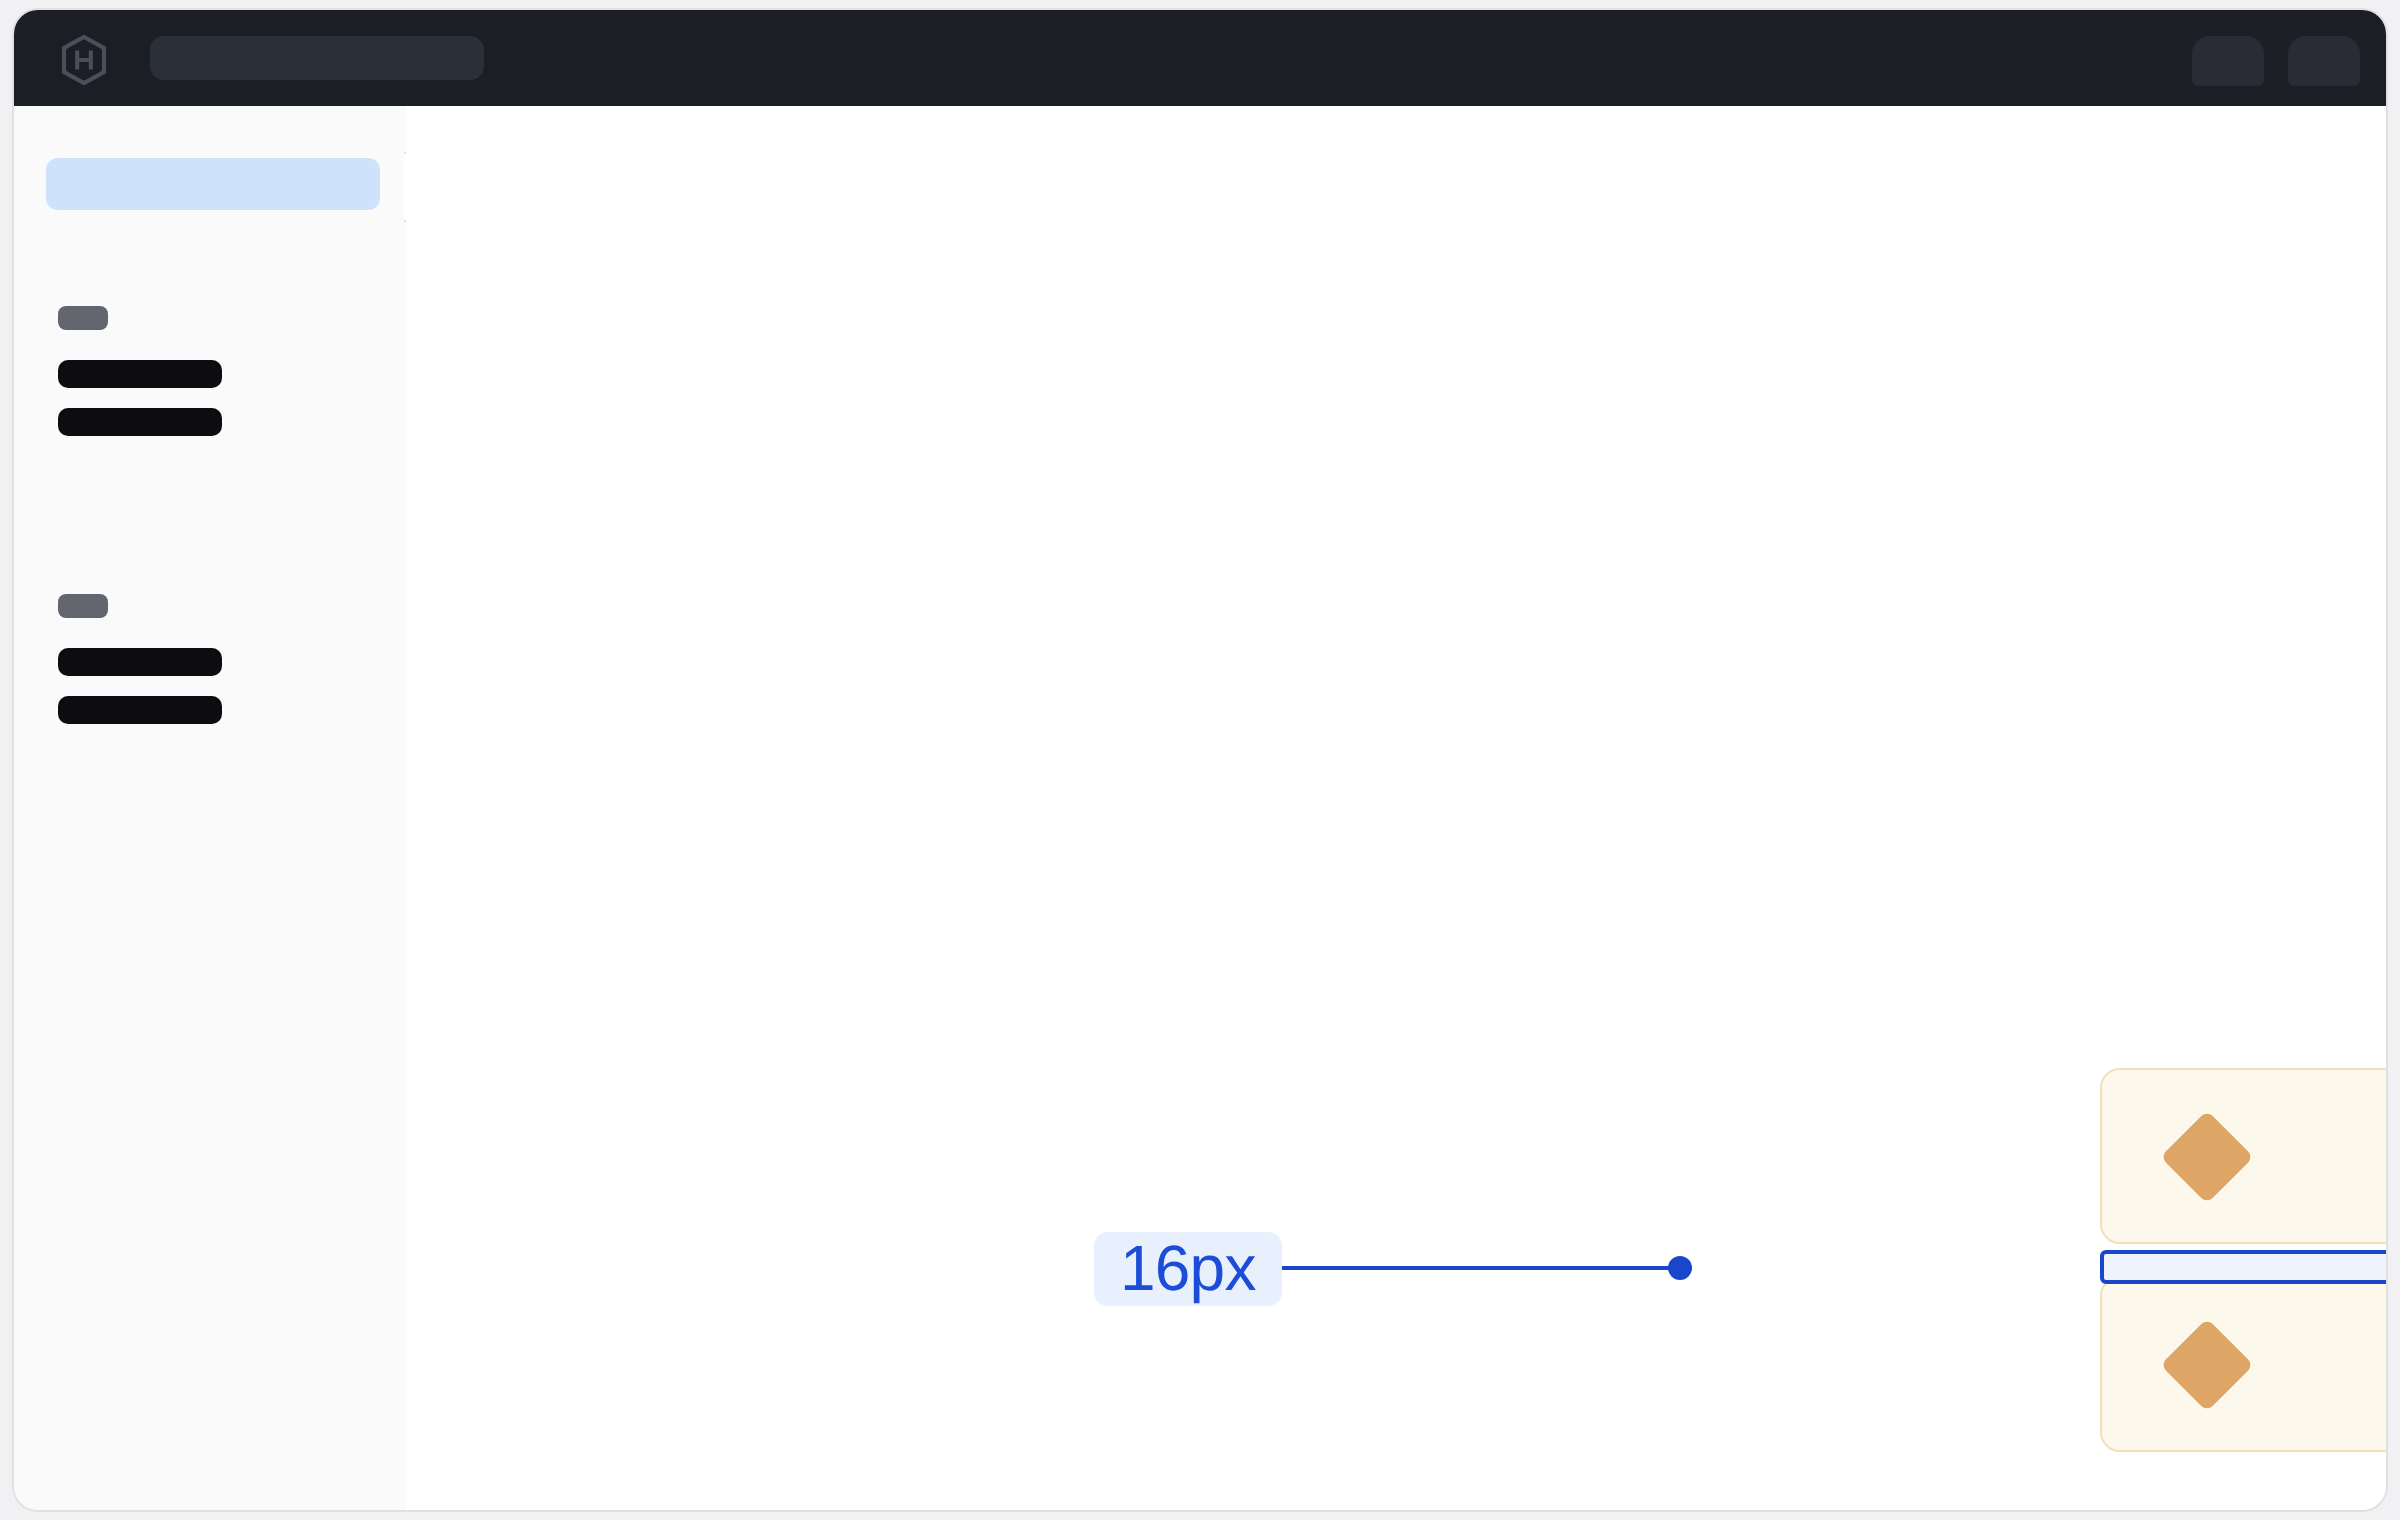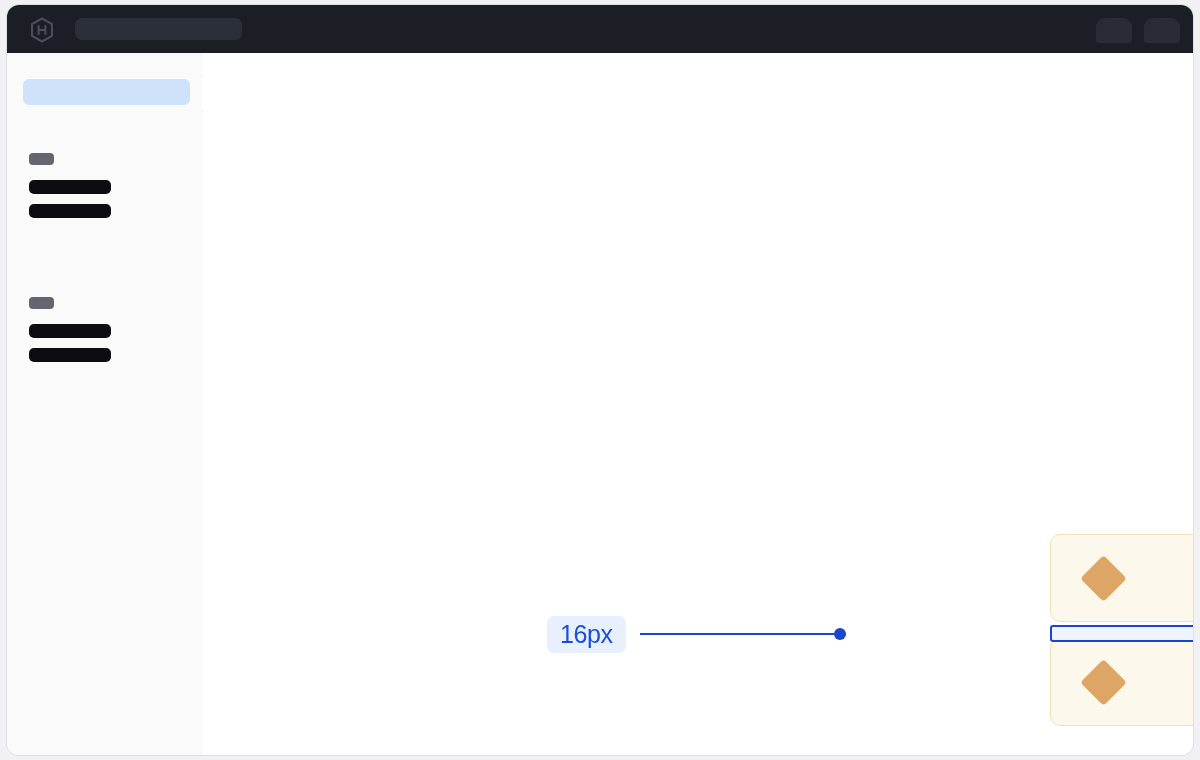--- a/index.html
+++ b/index.html
@@ -217,21 +217,21 @@
     position: absolute;
     left: 344px;
     top: 563px;
     height: 37px;
     padding: 0 13px;
     display: flex;
     align-items: center;
     background: #E8F0FE;
     border-radius: 7px;
     color: #1B4DD8;
-    font-size: 25px;
+    font-size: 32px;
     letter-spacing: -0.4px;
     font-family: "Liberation Sans", sans-serif;
   }
 </style>
 </head>
 <body>
 
 <div class="screen">
   <div class="window">
 

